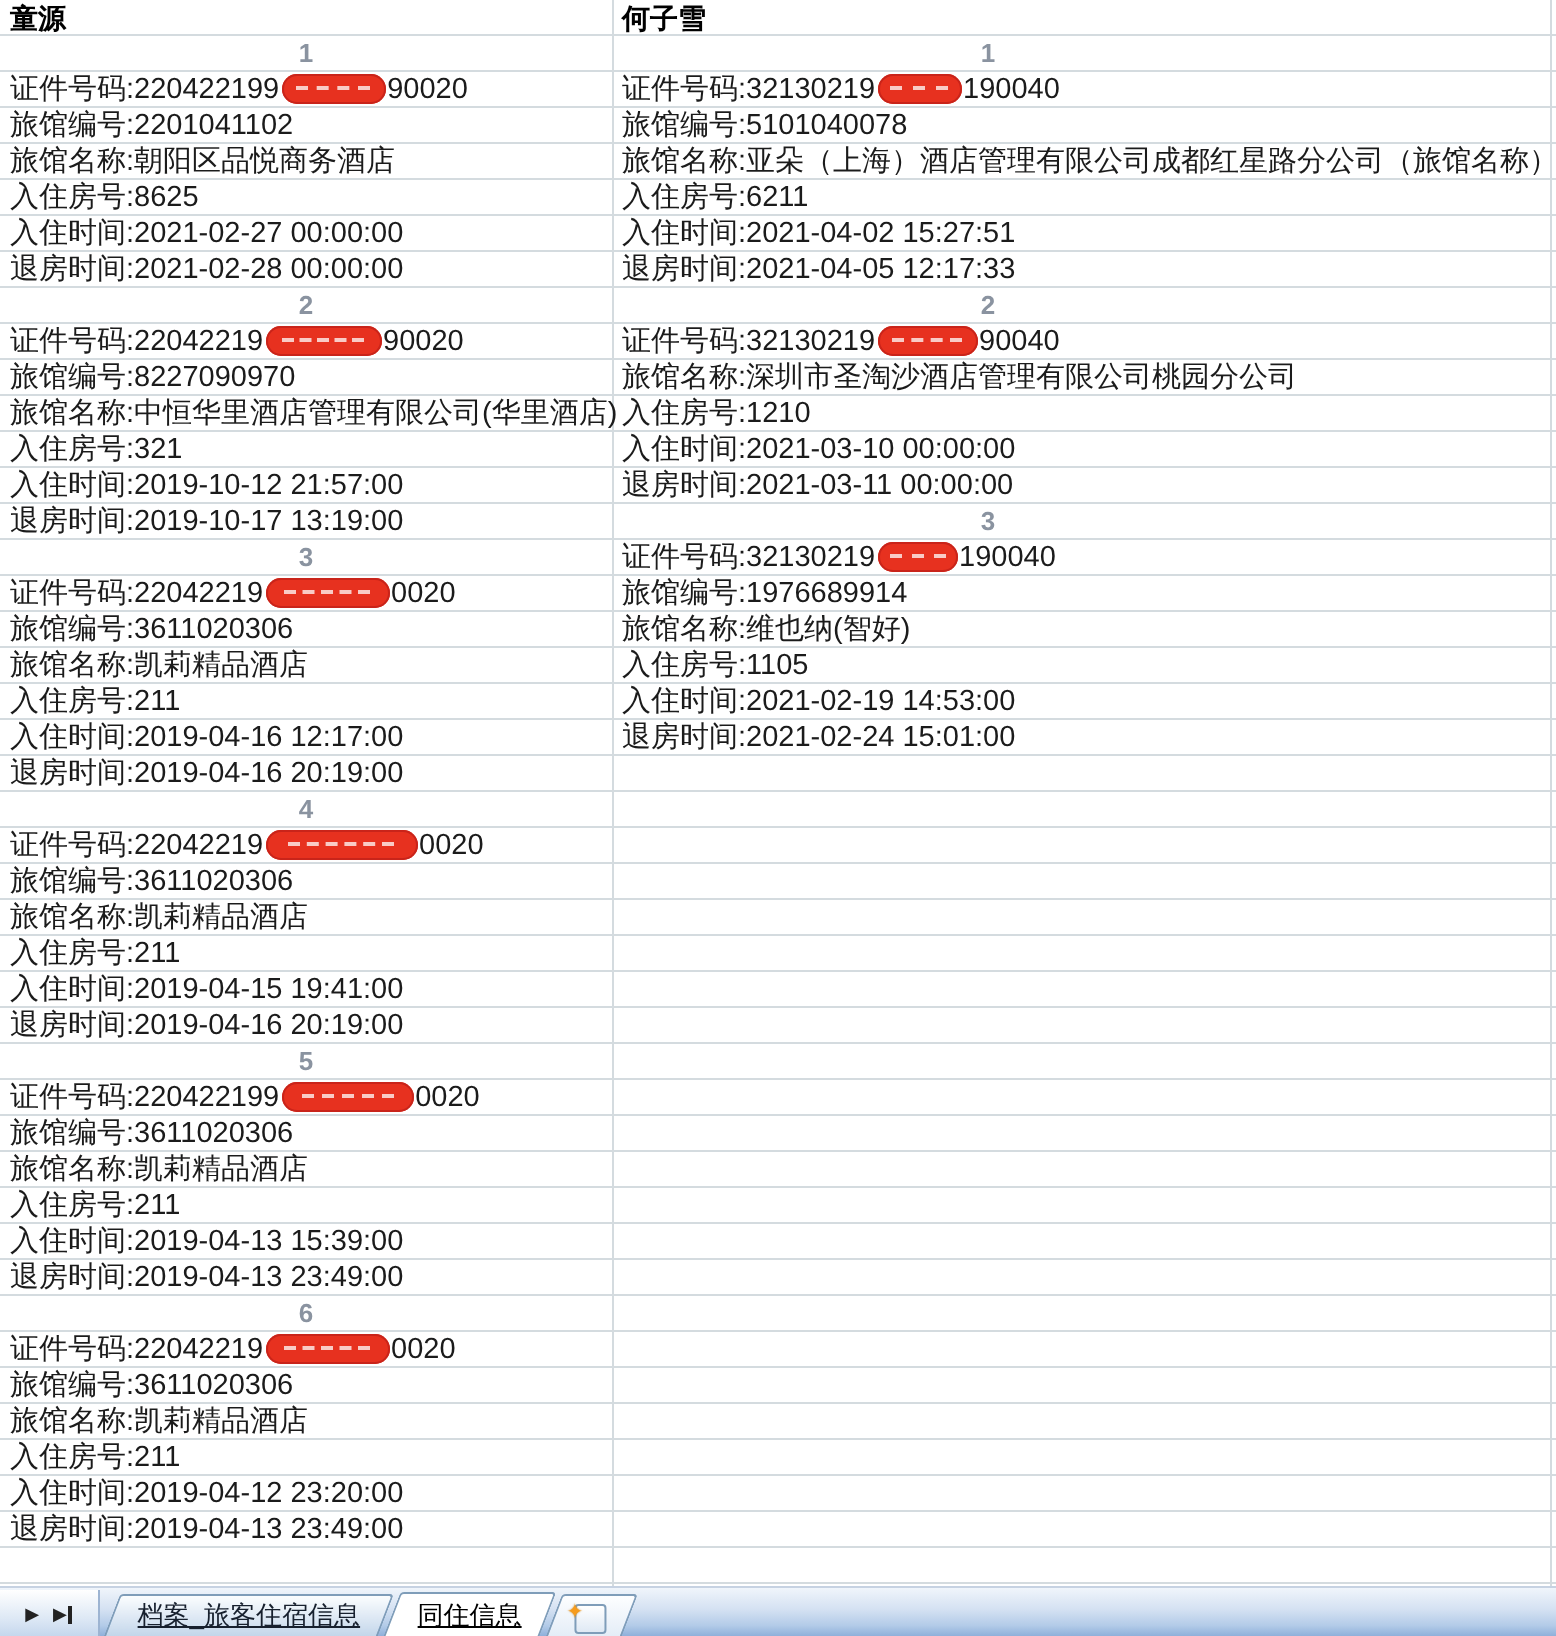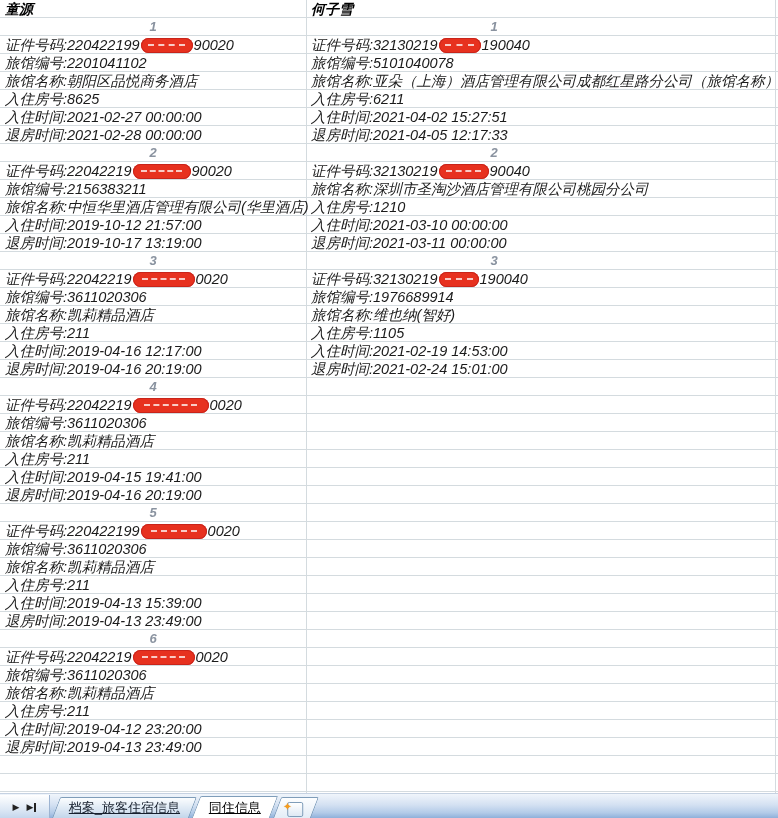--- a/index.html
+++ b/index.html
@@ -10,21 +10,20 @@
   }
   
   .sheet{
     position:absolute;left:0;top:0;width:778px;height:793px;
     background:
       repeating-linear-gradient(to bottom,
         transparent 0px, transparent 17px,
         var(--grid,#d4dbdf) 17px, var(--grid,#d4dbdf) 18px);
     background-color:#fff;
     overflow:hidden;
-    font-style:italic;
   }
   .vline{position:absolute;top:0;width:1px;height:793px;background:var(--grid,#d4dbdf);}
   .col{position:absolute;top:0;}
   .row{
     height:18px;line-height:18px;box-sizing:border-box;
     white-space:nowrap;overflow:visible;
     padding-left:5px;font-size:14.5px;color:#1b1b1b;
     letter-spacing:0;
   }
   .row.hdr{font-weight:bold;font-size:14px;color:#000;}
@@ -94,22 +93,23 @@
       <div class="row hdr">童源</div>
       <div class="row num">1</div>
       <div class="row"><span>证件号码</span>:<span>220422199</span><span class="blob" style="width: 52px;"><i></i></span><span>90020</span></div>
       <div class="row"><span>旅馆编号</span>:<span>2201041102</span></div>
       <div class="row"><span>旅馆名称</span>:<span>朝阳区品悦商务酒店</span></div>
       <div class="row"><span>入住房号</span>:<span>8625</span></div>
       <div class="row"><span>入住时间</span>:<span>2021-02-27 00:00:00</span></div>
       <div class="row"><span>退房时间</span>:<span>2021-02-28 00:00:00</span></div>
       <div class="row num">2</div>
       <div class="row"><span>证件号码</span>:<span>22042219</span><span class="blob" style="width: 58px;"><i></i></span><span>90020</span></div>
-      <div class="row"><span>旅馆编号</span>:<span>2156383211</span></div>
+      <div class="row"><span>旅馆编号</span>:<span>8227090970</span></div>
       <div class="row"><span>旅馆名称</span>:<span>中恒华里酒店管理有限公司(华里酒店)</span></div>
+      <div class="row"><span>入住房号</span>:<span>321</span></div>
       <div class="row"><span>入住时间</span>:<span>2019-10-12 21:57:00</span></div>
       <div class="row"><span>退房时间</span>:<span>2019-10-17 13:19:00</span></div>
       <div class="row num">3</div>
       <div class="row"><span>证件号码</span>:<span>22042219</span><span class="blob" style="width: 62px;"><i></i></span><span>0020</span></div>
       <div class="row"><span>旅馆编号</span>:<span>3611020306</span></div>
       <div class="row"><span>旅馆名称</span>:<span>凯莉精品酒店</span></div>
       <div class="row"><span>入住房号</span>:<span>211</span></div>
       <div class="row"><span>入住时间</span>:<span>2019-04-16 12:17:00</span></div>
       <div class="row"><span>退房时间</span>:<span>2019-04-16 20:19:00</span></div>
       <div class="row num">4</div>

